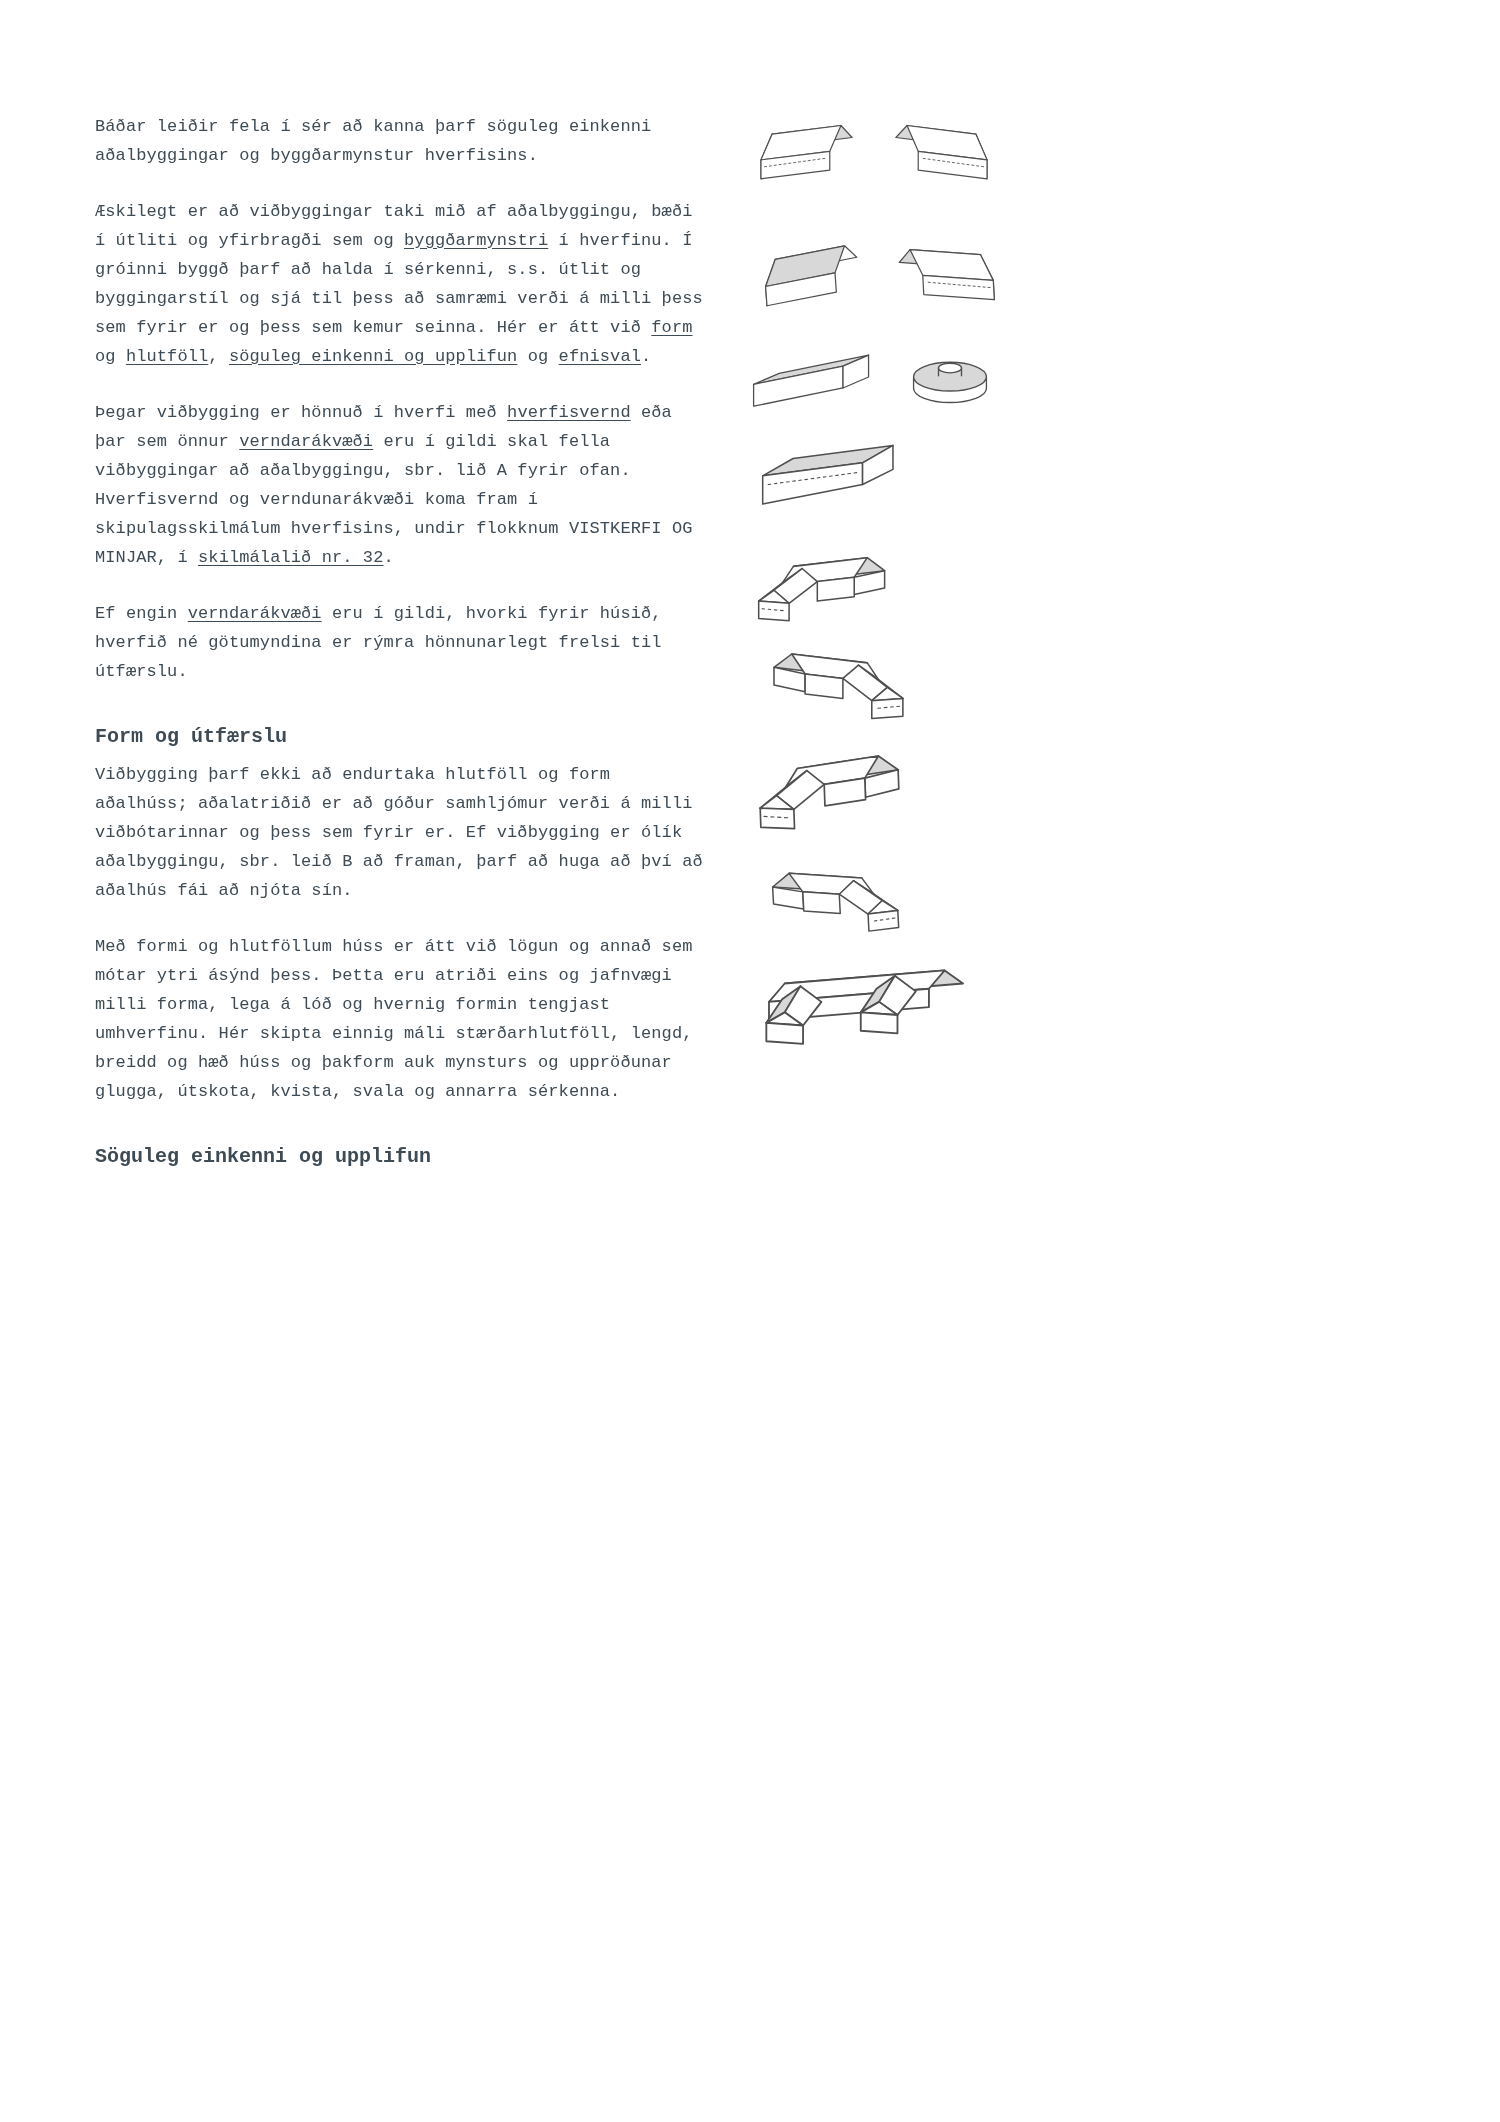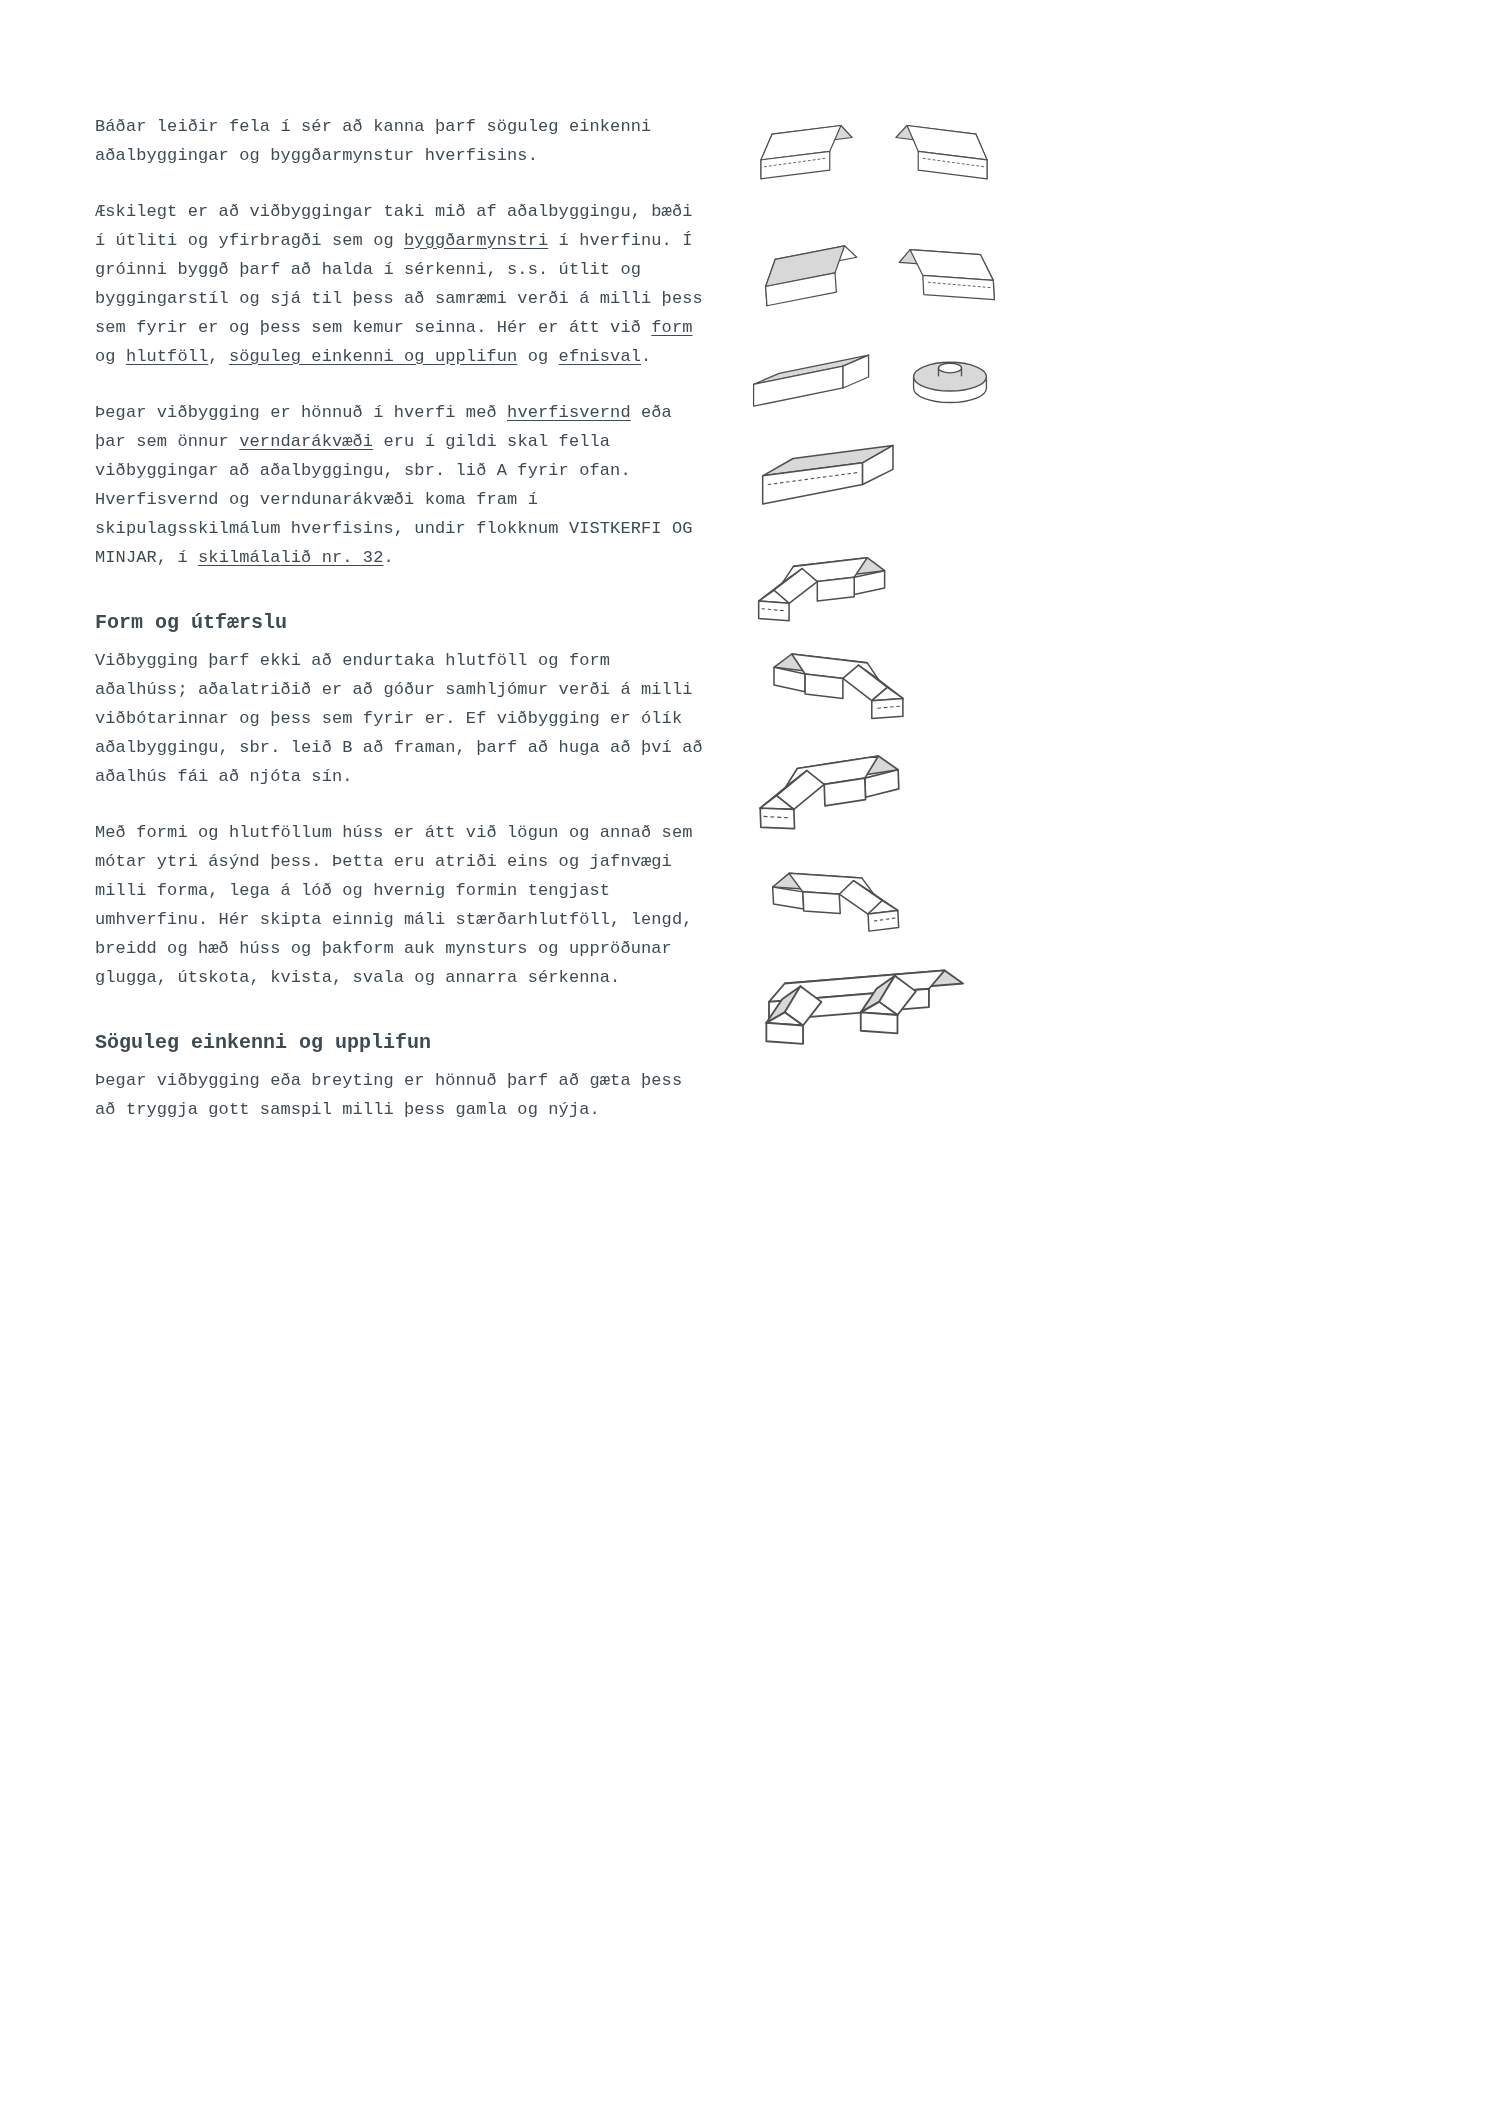--- a/index.html
+++ b/index.html
@@ -99,30 +99,30 @@
   </svg>
 
   <div class="text-col">
 
     <p><span>Báðar leiðir fela í sér að kanna þarf söguleg einkenni aðalbyggingar og byggðarmynstur hverfisins.</span></p>
 
     <p><span>Æskilegt er að viðbyggingar taki mið af aðalbyggingu, bæði í útliti og yfirbragði sem og </span><span class="lnk">byggðarmynstri</span><span> í hverfinu. Í gróinni byggð þarf að halda í sérkenni, s.s. útlit og byggingarstíl og sjá til þess að samræmi verði á milli þess sem fyrir er og þess sem kemur seinna. Hér er átt við </span><span class="lnk">form</span><span> og </span><span class="lnk">hlutföll</span><span>, </span><span class="lnk">söguleg einkenni og upplifun</span><span> og </span><span class="lnk">efnisval</span><span>.</span></p>
 
     <p><span>Þegar viðbygging er hönnuð í hverfi með </span><span class="lnk">hverfisvernd</span><span> eða þar sem önnur </span><span class="lnk">verndarákvæði</span><span> eru í gildi skal fella viðbyggingar að aðalbyggingu, sbr. lið A fyrir ofan. Hverfisvernd og verndunarákvæði koma fram í skipulagsskilmálum hverfisins, undir flokknum VISTKERFI OG MINJAR, í </span><span class="lnk">skilmálalið nr. 32</span><span>.</span></p>
 
+    <p><span>Ef engin </span><span class="lnk">verndarákvæði</span><span> eru í gildi, hvorki fyrir húsið, hverfið né götumyndina er rýmra hönnunarlegt frelsi til útfærslu.</span></p>
 
     <h2>Form og útfærslu</h2>
 
     <p><span>Viðbygging þarf ekki að endurtaka hlutföll og form aðalhúss; aðalatriðið er að góður samhljómur verði á milli viðbótarinnar og þess sem fyrir er. Ef viðbygging er ólík aðalbyggingu, sbr. leið B að framan, þarf að huga að því að aðalhús fái að njóta sín.</span></p>
 
     <p><span>Með formi og hlutföllum húss er átt við lögun og annað sem mótar ytri ásýnd þess. Þetta eru atriði eins og jafnvægi milli forma, lega á lóð og hvernig formin tengjast umhverfinu. Hér skipta einnig máli stærðarhlutföll, lengd, breidd og hæð húss og þakform auk mynsturs og uppröðunar glugga, útskota, kvista, svala og annarra sérkenna.</span></p>
 
     <h2>Söguleg einkenni og upplifun</h2>
 
-    <p><span>Þegar viðbygging eða breyting er hönnuð þarf að gæta þess að tryggja gott samspil milli þess gamla og nýja.</span></p>
 
   </div>
 
   <div class="fig-col">
 
     <div class="fig-row" style="top:0;left:6px;gap:16px">
       <svg width="112" height="86" viewBox="0 0 130 100" class="sk">
           <use href="#g-gable"></use>
         </svg>
       <svg width="112" height="86" viewBox="0 0 130 100" class="sk">

